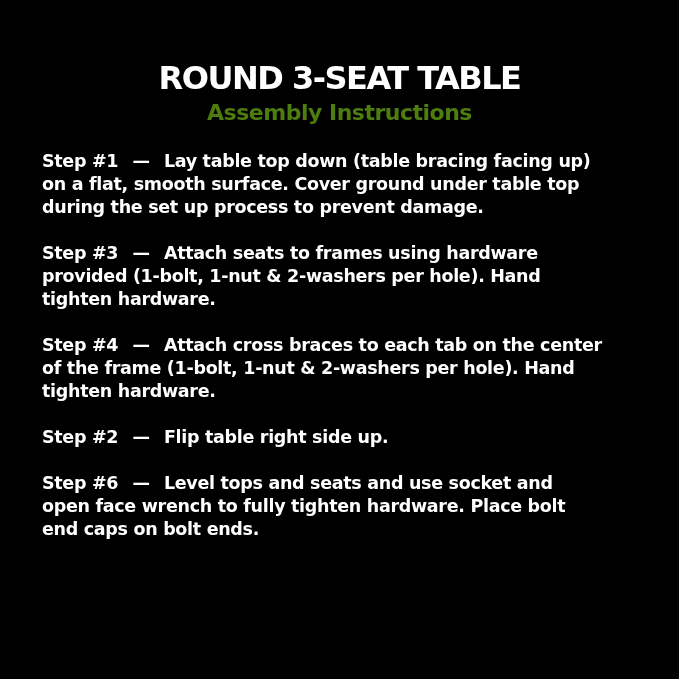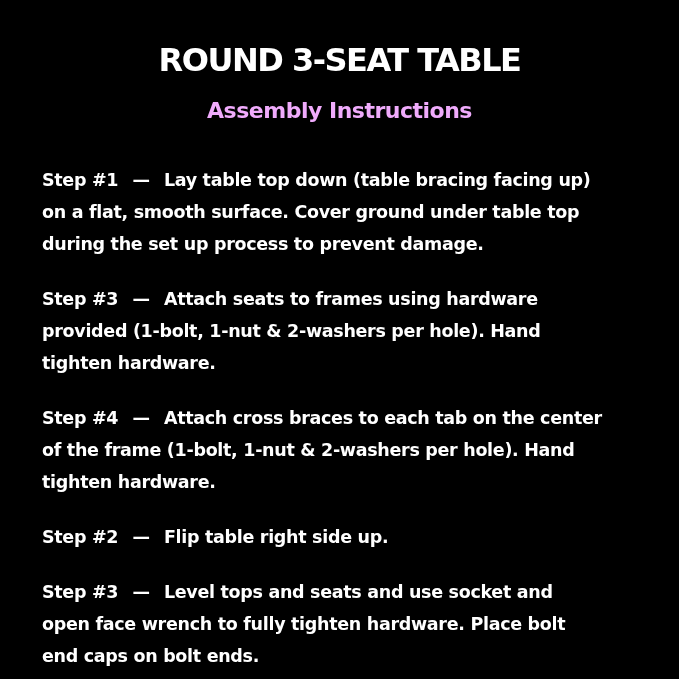--- a/index.html
+++ b/index.html
@@ -13,45 +13,45 @@
     height: 679px;
     background: #000000;
     color: #ffffff;
     font-family: "DejaVu Sans", "Liberation Sans", sans-serif;
     font-weight: bold;
     overflow: hidden;
     box-sizing: border-box;
   }
   header.doc-header {
     text-align: center;
-    padding-top: 40px;
+    padding-top: 58px;
   }
   h1.doc-title {
     margin: 0;
     font-size: 32px;
     line-height: 40px;
     letter-spacing: -1.5px;
     font-weight: bold;
     color: #ffffff;
   }
   h2.doc-subtitle {
-    margin: 16px;
+    margin: 0;
     font-size: 22px;
     line-height: 30px;
     letter-spacing: -0.5px;
     font-weight: bold;
-    color: #f0abfc;
+    color: #4d7c0f;
   }
   main.steps {
     padding: 22px 40px 0 42px;
   }
   p.step {
     margin: 0 0 23px 0;
     font-size: 17.5px;
-    line-height: 32px;
+    line-height: 23px;
     letter-spacing: -0.3px;
     white-space: pre-line;
     color: #ffffff;
     font-weight: bold;
   }
 </style>
 </head>
 <body>
 
 <div class="page">
@@ -63,17 +63,17 @@
     <p class="step">Step #1  —  Lay table top down (table bracing facing up)
 on a flat, smooth surface. Cover ground under table top
 during the set up process to prevent damage.</p>
     <p class="step">Step #3  —  Attach seats to frames using hardware
 provided (1-bolt, 1-nut &amp; 2-washers per hole). Hand
 tighten hardware.</p>
     <p class="step">Step #4  —  Attach cross braces to each tab on the center
 of the frame (1-bolt, 1-nut &amp; 2-washers per hole). Hand
 tighten hardware.</p>
     <p class="step">Step #2  —  Flip table right side up.</p>
-    <p class="step">Step #3  —  Level tops and seats and use socket and
+    <p class="step">Step #6  —  Level tops and seats and use socket and
 open face wrench to fully tighten hardware. Place bolt
 end caps on bolt ends.</p>
   </main>
 </div>
 
 </body></html>

